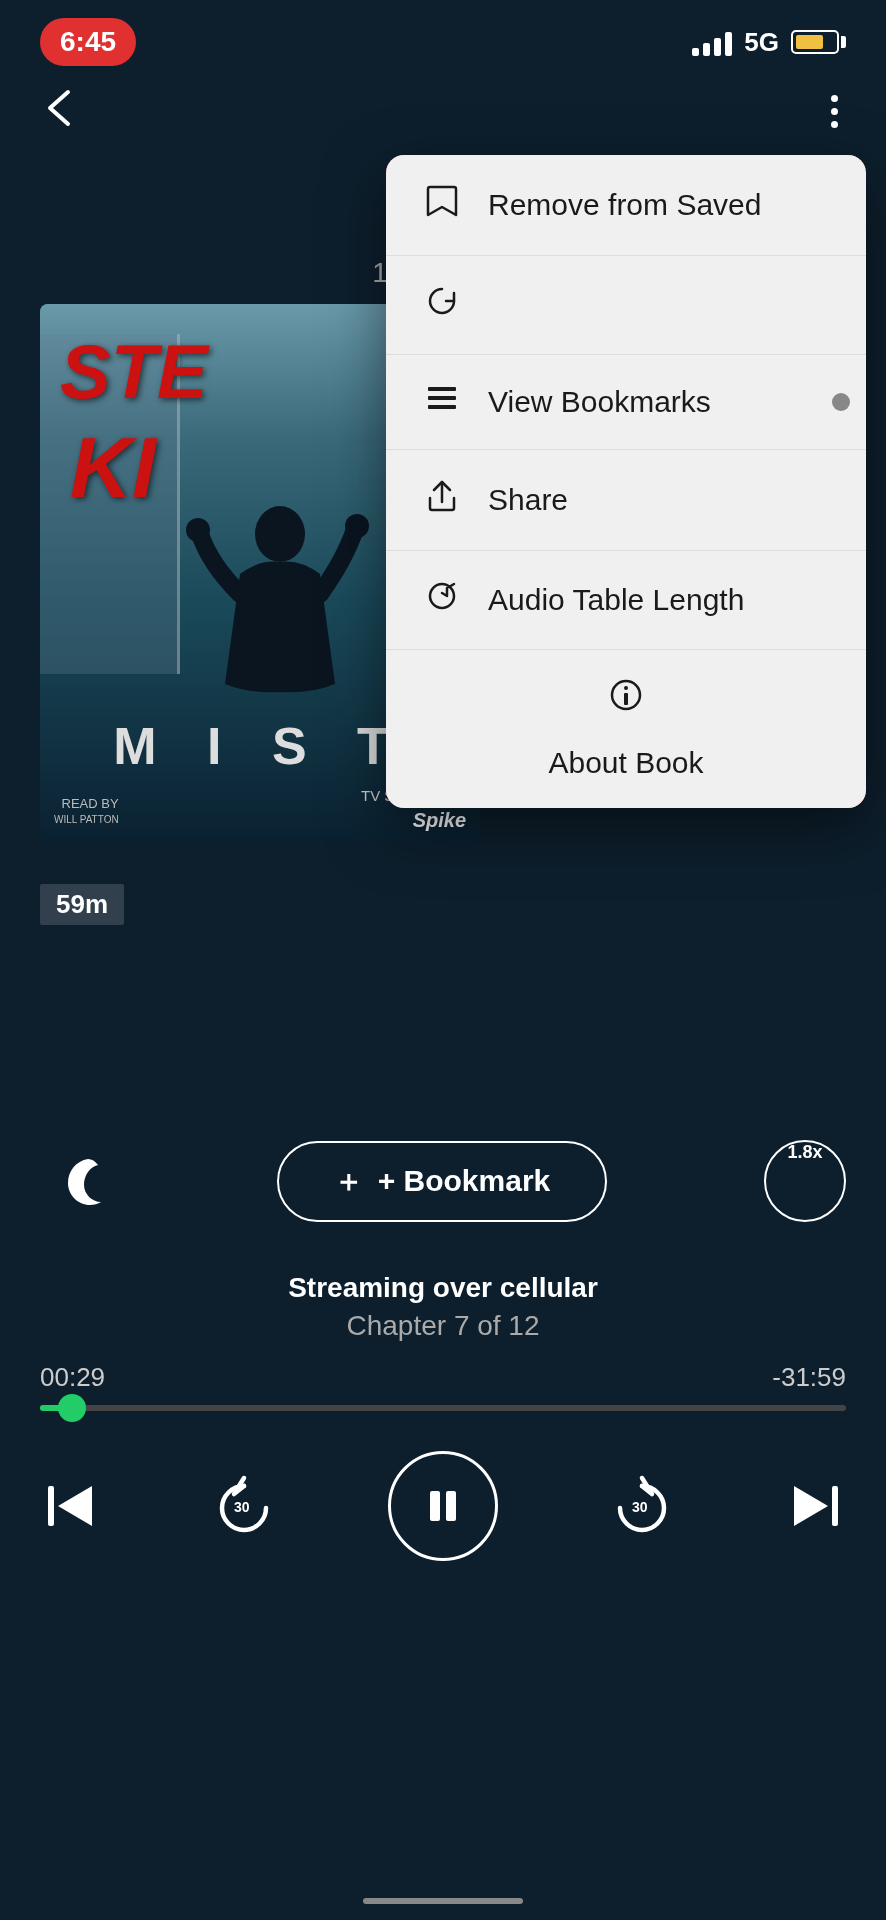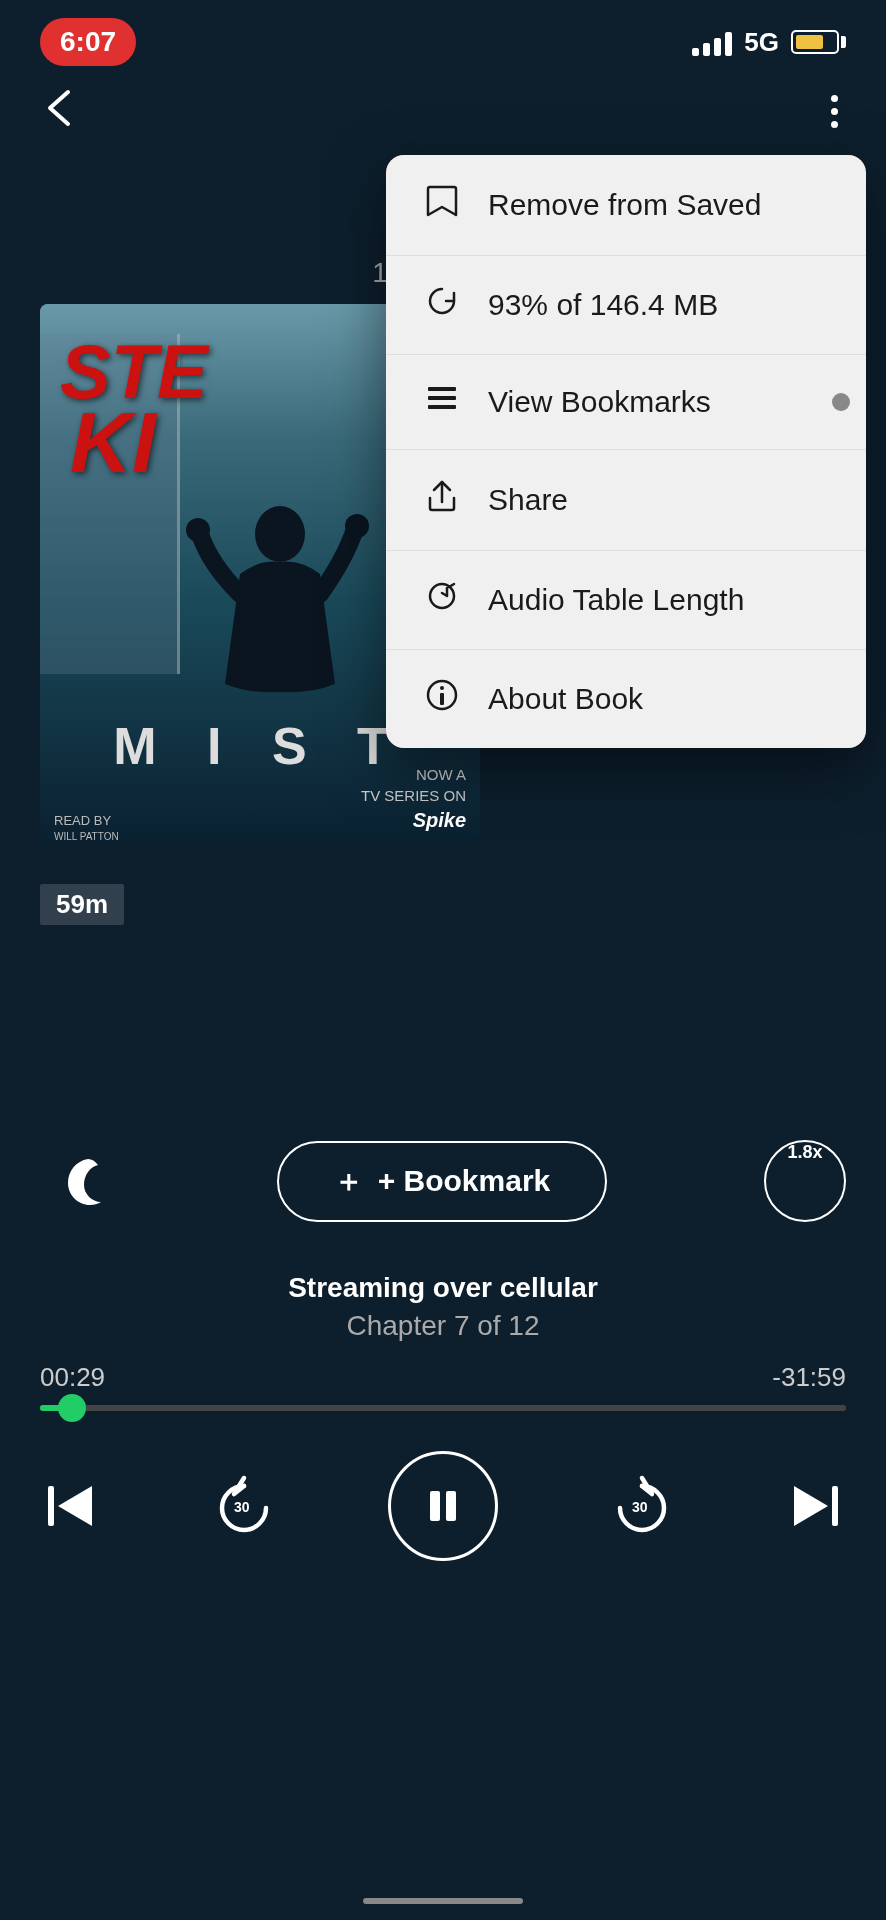--- a/index.html
+++ b/index.html
@@ -318,20 +318,21 @@
       font-weight: 500;
       color: #1a1a1a;
       cursor: pointer;
       border-bottom: 1px solid #ddd;
       background-color: #f0f0f0;
       position: relative;
     }
 
     .dropdown-item:last-child {
       border-bottom: none;
+      flex-direction: column;
     }
 
     .dropdown-icon {
       font-size: 32px;
       color: #1a1a1a;
       width: 40px;
       text-align: center;
       flex-shrink: 0;
     }
 
@@ -345,21 +346,21 @@
       background-color: #888;
       border-radius: 50%;
     }
   </style>
 </head>
 <body>
 
 <div style="position:absolute;top:0;left:0;width:886px;height:1920px;background:#0d1f2d;z-index:0;"></div>
 
 <div class="status-bar">
-  <div class="status-time">6:07</div>
+  <div class="status-time">6:45</div>
   <div class="status-right">
     <div class="signal-bars">
       <div class="signal-bar" style="height:8px;"></div>
       <div class="signal-bar" style="height:13px;"></div>
       <div class="signal-bar" style="height:18px;"></div>
       <div class="signal-bar" style="height:24px;"></div>
     </div>
     <div class="network-text">5G</div>
     <div class="battery">
       <div class="battery-body">
@@ -397,21 +398,21 @@
 
 <div style="display:flex;justify-content:flex-start;padding:10px 40px 30px;position:relative;z-index:5;">
   <div class="book-cover">
 
     <div style="position:absolute;top:0;left:0;right:0;bottom:0;background:linear-gradient(180deg,#6a9aaa 0%,#3a6a7a 25%,#1a4a5a 55%,#0a2030 100%);"></div>
 
     <div style="position:absolute;top:30px;left:0;width:140px;height:340px;background:rgba(100,130,150,0.3);border-right:3px solid rgba(200,200,200,0.4);"></div>
 
     <div style="position:absolute;top:30px;left:20px;font-size:76px;font-weight:900;color:#cc1111;font-style:italic;text-shadow:2px 2px 6px rgba(0,0,0,0.6);z-index:3;line-height:1;">STE</div>
 
-    <div style="position:absolute;top:95px;left:30px;font-size:86px;font-weight:900;color:#cc1111;font-style:italic;text-shadow:2px 2px 6px rgba(0,0,0,0.6);z-index:3;line-height:1;">KI</div>
+    <div style="position:absolute;top:120px;left:30px;font-size:86px;font-weight:900;color:#cc1111;font-style:italic;text-shadow:2px 2px 6px rgba(0,0,0,0.6);z-index:3;line-height:1;">KI</div>
 
     <svg style="position:absolute;bottom:120px;left:50%;transform:translateX(-40%);z-index:2;" width="200" height="220" viewBox="0 0 200 220" fill="none">
 
       <ellipse cx="100" cy="30" rx="25" ry="28" fill="#0a1520"></ellipse>
       <path d="M60 70 Q80 55 100 58 Q120 55 140 70 L155 180 Q130 190 100 188 Q70 190 45 180 Z" fill="#0a1520"></path>
 
       <path d="M60 90 Q30 60 20 30" stroke="#0a1520" stroke-width="18" stroke-linecap="round"></path>
       <path d="M140 90 Q165 55 175 25" stroke="#0a1520" stroke-width="18" stroke-linecap="round"></path>
 
       <circle cx="18" cy="26" r="12" fill="#0a1520"></circle>
@@ -419,21 +420,21 @@
     </svg>
 
     <div style="position:absolute;bottom:68px;left:50%;transform:translateX(-50%);font-size:52px;font-weight:900;color:#dddddd;letter-spacing:18px;text-align:center;z-index:3;white-space:nowrap;">M I S T</div>
 
     <div style="position:absolute;bottom:10px;right:14px;text-align:right;z-index:3;line-height:1.4;">
       <div style="font-size:15px;color:#cccccc;">NOW A</div>
       <div style="font-size:15px;color:#cccccc;">TV SERIES ON</div>
       <div style="font-size:20px;font-weight:700;color:white;font-style:italic;">Spike</div>
     </div>
 
-    <div style="position:absolute;bottom:1px;left:14px;text-align:left;z-index:3;line-height:1.3;">
+    <div style="position:absolute;bottom:18px;left:14px;text-align:right;z-index:3;line-height:1.3;">
       <div style="font-size:13px;color:#bbbbbb;">READ BY</div>
       <div style="font-size:10px;color:#bbbbbb;">WILL PATTON</div>
     </div>
   </div>
 </div>
 
 <div style="position:relative;padding:0 40px;z-index:5;margin-top:10px;">
   <div style="background:rgba(255,255,255,0.15);border-radius:2px;padding:5px 16px;font-size:26px;font-weight:700;color:white;display:inline-block;margin-bottom:16px;">59m</div>
 </div>
 
@@ -526,21 +527,20 @@
       <span>Remove from Saved</span>
     </div>
 
     <div class="dropdown-item">
       <div class="dropdown-icon">
         <svg width="34" height="34" viewBox="0 0 34 34" fill="none">
           <path d="M17 5C10.4 5 5 10.4 5 17C5 23.6 10.4 29 17 29C23.6 29 29 23.6 29 17" stroke="#1a1a1a" stroke-width="2.5" stroke-linecap="round"></path>
           <path d="M29 9V17H21" stroke="#1a1a1a" stroke-width="2.5" stroke-linecap="round" stroke-linejoin="round"></path>
         </svg>
       </div>
-      <span>93% of 146.4 MB</span>
     </div>
 
 
     <div class="dropdown-item">
       <div class="dropdown-icon">
         <svg width="34" height="30" viewBox="0 0 34 30" fill="none">
           <rect x="3" y="4" width="28" height="4" rx="1" fill="#1a1a1a"></rect>
           <rect x="3" y="13" width="28" height="4" rx="1" fill="#1a1a1a"></rect>
           <rect x="3" y="22" width="28" height="4" rx="1" fill="#1a1a1a"></rect>
         </svg>

